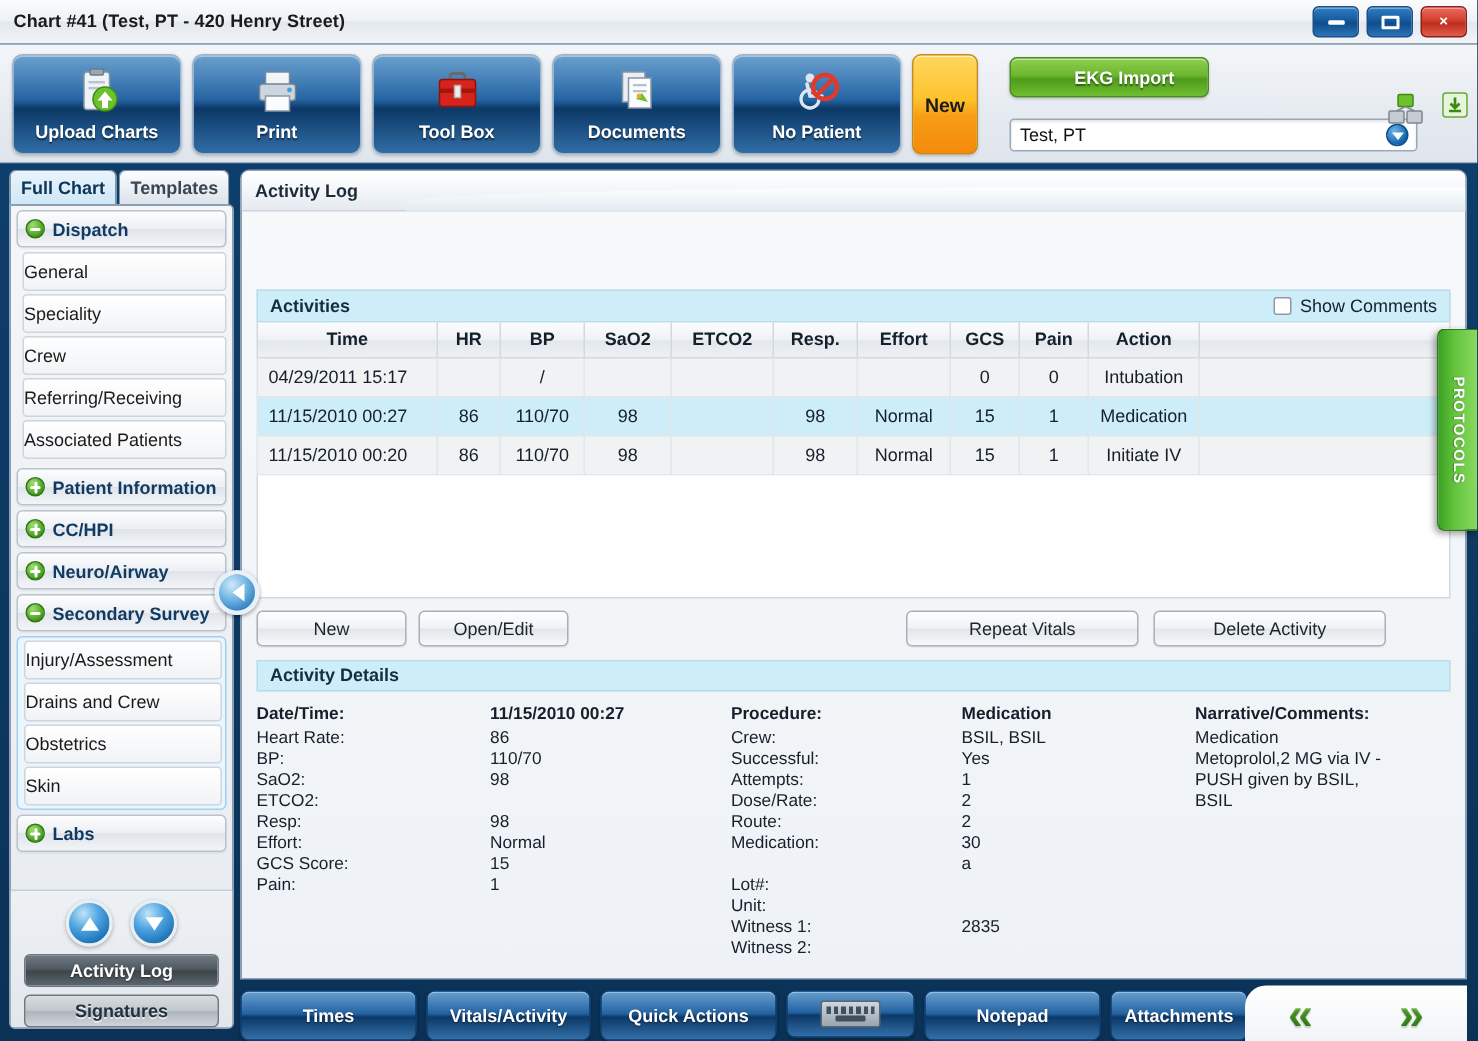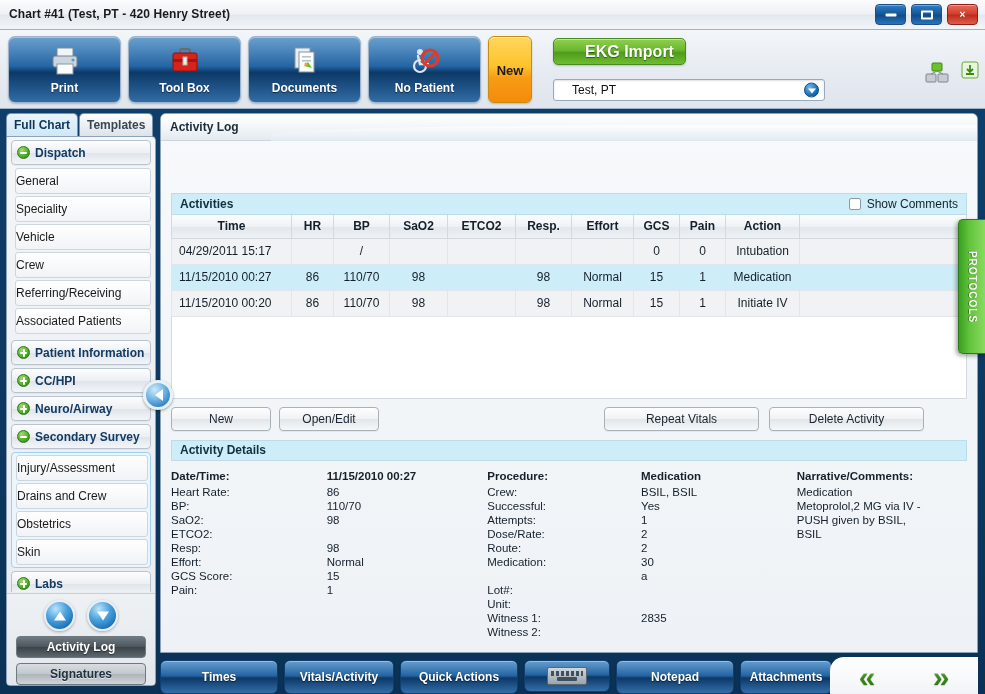--- a/index.html
+++ b/index.html
@@ -67,32 +67,32 @@
     box-shadow: inset 0 1px 0 rgba(255,255,255,.6), 0 1px 2px rgba(0,0,0,.2);
   }
   .newbtn span { position:absolute; left:0; right:0; top:50%; transform:translateY(-50%); text-align:center;
     font-size:13px; font-weight:bold; color:#1a1a1a; }
 
   .patientbox { position:relative; width:280px; height:67px; margin-left:4px; }
   .ekg {
     position:absolute; left:10px; top:2px; width:133px; height:27px; border-radius:5px;
     border:1px solid #4a8a22;
     background:linear-gradient(to bottom,#8fd04e 0%,#6cb62f 45%,#4f9b1c 55%,#6fbe30 100%);
-    color:#fff; font-size:16px; font-weight:bold; text-shadow:0 1px 1px rgba(0,0,0,.45);
+    color:#fff; font-size:12px; font-weight:bold; text-shadow:0 1px 1px rgba(0,0,0,.45);
     display:flex; align-items:center; justify-content:center; cursor:pointer;
     box-shadow: inset 0 1px 0 rgba(255,255,255,.45), 0 1px 2px rgba(0,0,0,.2);
     padding-left: 20px;
   }
   .pcombo {
     position:absolute; left:10px; top:43px; width:272px; height:22px;
     background:#fff; border:1px solid #9aa9ba; border-radius:3px;
     box-shadow: inset 0 1px 2px rgba(0,0,0,.13);
     display:flex; align-items:center; cursor:pointer;
   }
-  .pcombo .pv { margin-left:18px; font-size:12px; color:#111; }
+  .pcombo .pv { margin-left:6px; font-size:12px; color:#111; }
   .pcombo .arrow {
     position:absolute; right:5px; top:50%; transform:translateY(-50%);
     width:15px; height:15px; border-radius:50%;
     background:radial-gradient(circle at 35% 30%,#6fb6ea,#1164ac 70%);
     border:1px solid #0b4f8c;
   }
   .pcombo .arrow:after {
     content:""; position:absolute; left:50%; top:50%; transform:translate(-50%,-42%);
     border-left:4px solid transparent; border-right:4px solid transparent; border-top:5px solid #fff;
   }
@@ -298,20 +298,33 @@
         </div>
       <div class="wbtn close">
         <span class="g">×</span>
       </div>
     </div>
   </div>
 
   <div class="toolbar">
     <div class="tb-inner">
 
+      <div class="tbtn">
+        <span class="ticon">
+          <svg viewBox="0 0 34 32" width="34" height="32">
+            <rect x="8" y="3" width="17" height="25" rx="2" fill="#eef3f8" stroke="#8796a5"></rect>
+            <rect x="12" y="1" width="9" height="4" rx="1" fill="#9aa7b4" stroke="#6d7b88"></rect>
+            <rect x="11" y="9" width="11" height="1.6" fill="#b9c4cf"></rect>
+            <rect x="11" y="13" width="11" height="1.6" fill="#b9c4cf"></rect>
+            <circle cx="22" cy="21" r="8" fill="#6cc22c" stroke="#3f8a12"></circle>
+            <path d="M22 16 l5 6 h-3 v5 h-4 v-5 h-3 z" fill="#fff"></path>
+          </svg>
+        </span>
+        <span class="tlabel">Upload Charts</span>
+      </div>
 
       <div class="tbtn">
         <span class="ticon">
           <svg viewBox="0 0 34 32" width="34" height="32">
             <rect x="9" y="3" width="16" height="9" fill="#f2f5f8" stroke="#7c8a98"></rect>
             <rect x="5" y="11" width="24" height="11" rx="2" fill="#cdd6de" stroke="#76828e"></rect>
             <rect x="9" y="19" width="16" height="10" fill="#fbfcfd" stroke="#8b97a3"></rect>
             <circle cx="25" cy="15" r="1.6" fill="#4aa0dd"></circle>
           </svg>
         </span>
@@ -405,21 +418,20 @@
     <div class="sidebar">
       <div class="side-scroll">
 
         <div class="grp">
           <span class="pm"></span>
           <span class="gl">Dispatch</span>
         </div>
         <div>
           <div class="sub">General</div>
           <div class="sub">Speciality</div>
-          <div class="sub">Vehicle</div>
           <div class="sub">Crew</div>
           <div class="sub">Referring/Receiving</div>
           <div class="sub">Associated Patients</div>
         </div>
 
         <div class="grp" style="margin-top:6px">
           <span class="pm plus"></span>
           <span class="gl">Patient Information</span>
         </div>
 

